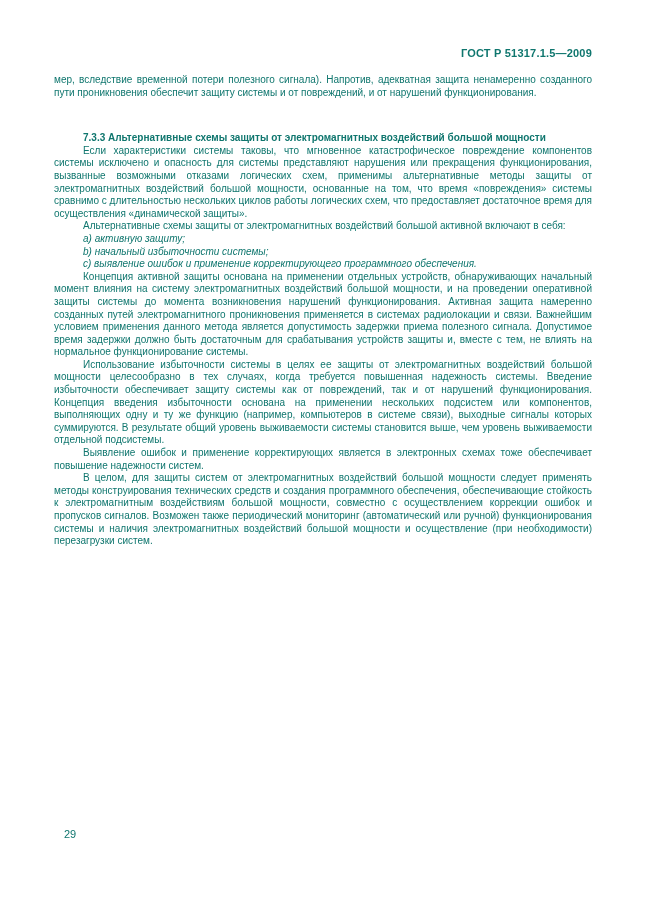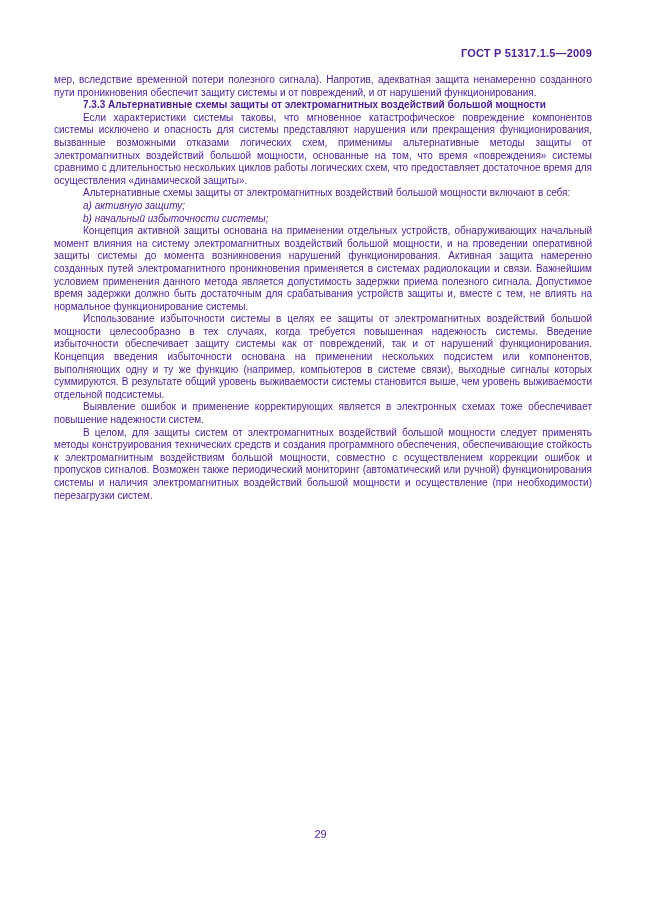--- a/index.html
+++ b/index.html
@@ -6,21 +6,21 @@
     margin: 0;
     padding: 0;
     background: #ffffff;
   }
   .page {
     position: relative;
     width: 646px;
     height: 913px;
     background: #ffffff;
     font-family: "Liberation Sans", sans-serif;
-    color: #4c1d95;
+    color: #0f766e;
     overflow: hidden;
   }
   .header-row {
     position: absolute;
     top: 47px;
     left: 54px;
     width: 538px;
     text-align: right;
     font-size: 11px;
     font-weight: bold;
@@ -39,53 +39,55 @@
     margin: 0;
     padding: 0;
     text-indent: 29px;
   }
   .para.no-indent {
     text-indent: 0;
   }
   .para.heading {
     font-weight: bold;
     text-align: left;
+    margin-top: 33px;
   }
   .para.list-item {
     text-align: left;
     font-style: italic;
   }
   .footer-row {
     position: absolute;
     top: 828px;
-    left: 54px;
+    left: 64px;
     width: 538px;
-    text-align: center;
+    text-align: left;
     font-size: 11px;
   }
   .footer-row .page-num {
     padding-right: 5px;
   }
 </style>
 </head>
 <body>
 
 <div class="page">
 
   <div class="header-row">
     <span>ГОСТ Р 51317.1.5—2009</span>
   </div>
 
   <div class="text-block">
     <p class="para no-indent">мер, вследствие временной потери полезного сигнала). Напротив, адекватная защита ненамеренно созданного пути проникновения обеспечит защиту системы и от повреждений, и от нарушений функционирования.</p>
     <p class="para heading">7.3.3 Альтернативные схемы защиты от электромагнитных воздействий большой мощности</p>
     <p class="para">Если характеристики системы таковы, что мгновенное катастрофическое повреждение компонентов системы исключено и опасность для системы представляют нарушения или прекращения функционирования, вызванные возможными отказами логических схем, применимы альтернативные методы защиты от электромагнитных воздействий большой мощности, основанные на том, что время «повреждения» системы сравнимо с длительностью нескольких циклов работы логических схем, что предоставляет достаточное время для осуществления «динамической защиты».</p>
-    <p class="para">Альтернативные схемы защиты от электромагнитных воздействий большой мощности включают в себя:</p>
+    <p class="para">Альтернативные схемы защиты от электромагнитных воздействий большой активной включают в себя:</p>
     <p class="para list-item">a) активную защиту;</p>
     <p class="para list-item">b) начальный избыточности системы;</p>
+    <p class="para list-item">c) выявление ошибок и применение корректирующего программного обеспечения.</p>
     <p class="para">Концепция активной защиты основана на применении отдельных устройств, обнаруживающих начальный момент влияния на систему электромагнитных воздействий большой мощности, и на проведении оперативной защиты системы до момента возникновения нарушений функционирования. Активная защита намеренно созданных путей электромагнитного проникновения применяется в системах радиолокации и связи. Важнейшим условием применения данного метода является допустимость задержки приема полезного сигнала. Допустимое время задержки должно быть достаточным для срабатывания устройств защиты и, вместе с тем, не влиять на нормальное функционирование системы.</p>
     <p class="para">Использование избыточности системы в целях ее защиты от электромагнитных воздействий большой мощности целесообразно в тех случаях, когда требуется повышенная надежность системы. Введение избыточности обеспечивает защиту системы как от повреждений, так и от нарушений функционирования. Концепция введения избыточности основана на применении нескольких подсистем или компонентов, выполняющих одну и ту же функцию (например, компьютеров в системе связи), выходные сигналы которых суммируются. В результате общий уровень выживаемости системы становится выше, чем уровень выживаемости отдельной подсистемы.</p>
     <p class="para">Выявление ошибок и применение корректирующих является в электронных схемах тоже обеспечивает повышение надежности систем.</p>
     <p class="para">В целом, для защиты систем от электромагнитных воздействий большой мощности следует применять методы конструирования технических средств и создания программного обеспечения, обеспечивающие стойкость к электромагнитным воздействиям большой мощности, совместно с осуществлением коррекции ошибок и пропусков сигналов. Возможен также периодический мониторинг (автоматический или ручной) функционирования системы и наличия электромагнитных воздействий большой мощности и осуществление (при необходимости) перезагрузки систем.</p>
   </div>
 
   <div class="footer-row">
     <span class="page-num">29</span>
   </div>
 

